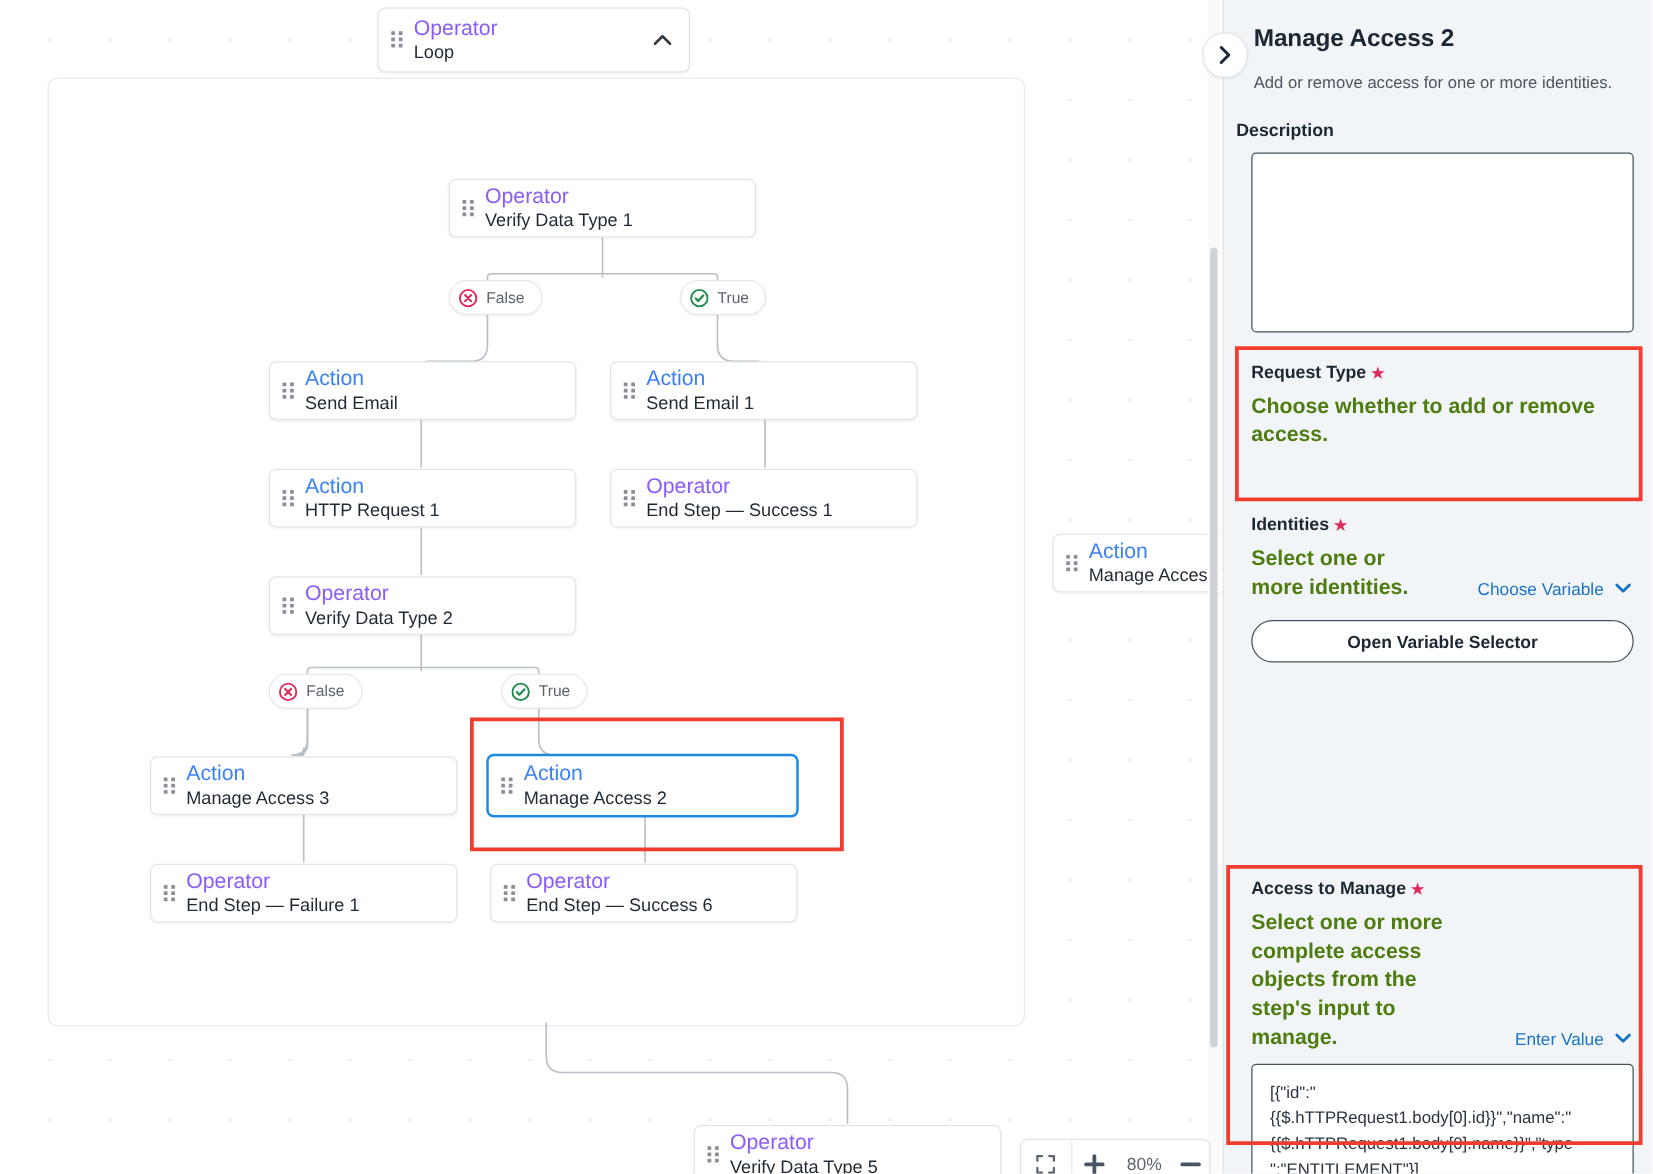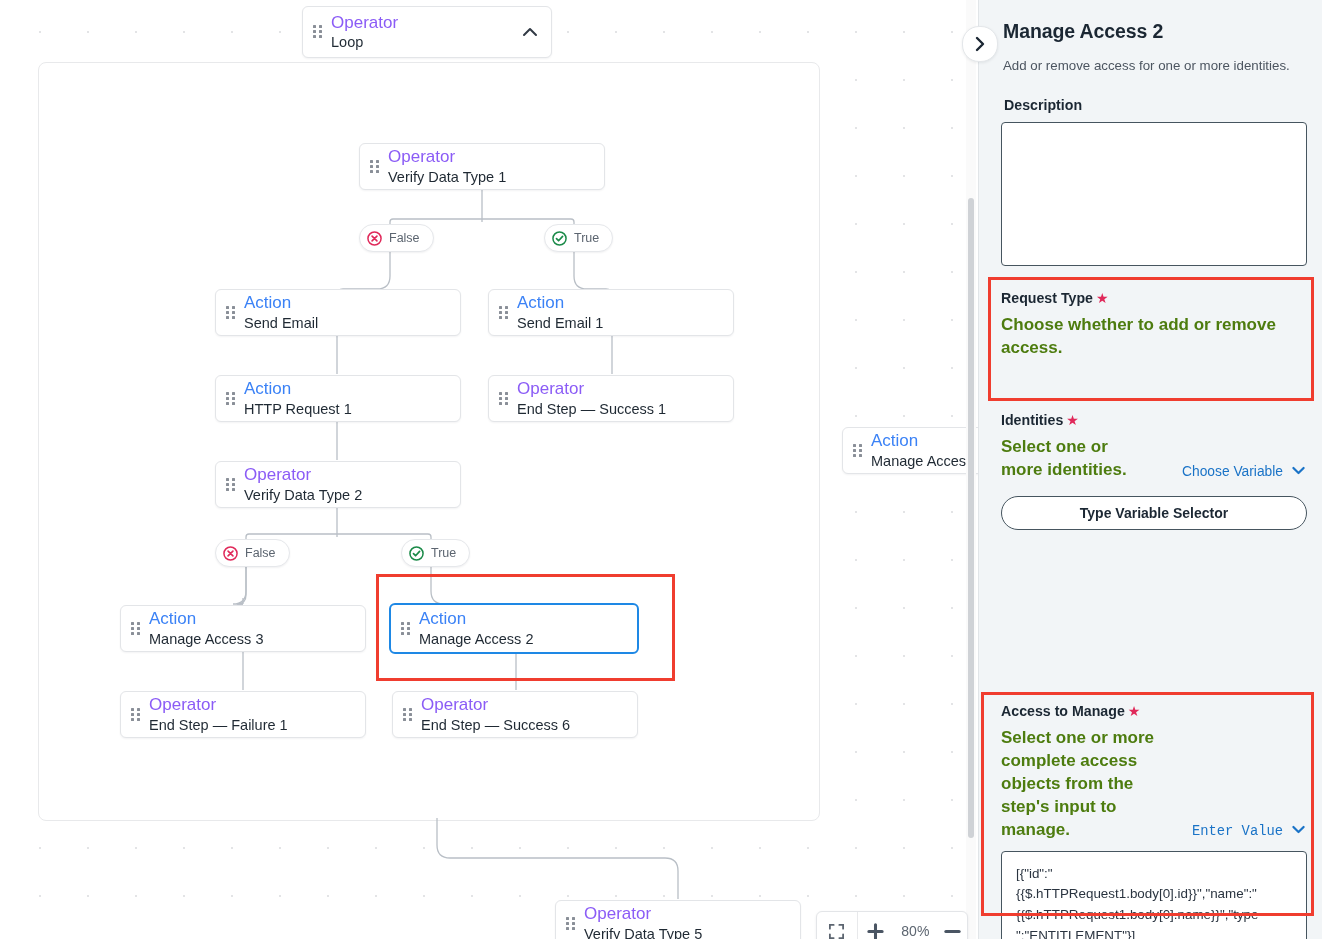--- a/index.html
+++ b/index.html
@@ -483,21 +483,21 @@
     <div class="zb minus">
       <svg width="19" height="19" viewBox="0 0 20 20">
           <path d="M3 10 L17 10" stroke="#4a5563" stroke-width="3.2" stroke-linecap="round"></path>
         </svg>
     </div>
   </div>
 
   <div id="panel">
     <div id="panel-inner">
 
-      <div class="abs sec-label" style="left:25px; top:97px;">Description</div>
+      <div class="abs sec-label" style="left:10px; top:97px;">Description</div>
       <div class="abs field-box" style="left:22px; top:122px; width:306px; height:144px;"></div>
 
       <div class="abs" style="left:22px; top:290px; width:306px;">
         <div style="display:flex; align-items:center;">
           <span class="sec-label">Request Type</span>
           <span class="req-star">★</span>
         </div>
         <div class="sec-help" style="margin-top:8px;">Choose whether to add or remove access.</div>
       </div>
 
@@ -511,32 +511,32 @@
           <div class="linkrow" style="margin-left:auto;">
             <span>Choose Variable</span>
             <span class="caret">
               <svg width="17" height="17" viewBox="0 0 20 20">
                   <path d="M4 7 L10 13 L16 7" fill="none" stroke="#1a73c7" stroke-width="2.6" stroke-linecap="round" stroke-linejoin="round"></path>
                 </svg>
             </span>
           </div>
         </div>
         <div class="pill-btn" style="margin-top:14px; height:34px;">
-          <span>Type Variable Selector</span>
+          <span>Open Variable Selector</span>
         </div>
       </div>
 
       <div class="abs" style="left:22px; top:703px; width:306px;">
         <div style="display:flex; align-items:center;">
           <span class="sec-label">Access to Manage</span>
           <span class="req-star">★</span>
         </div>
         <div style="display:flex; align-items:flex-end; margin-top:8px;">
           <div class="sec-help" style="width:180px;">Select one or more complete access objects from the step's input to manage.</div>
-          <div class="linkrow" style="margin-left:auto;font-family:Liberation Mono, monospace;">
+          <div class="linkrow" style="margin-left:auto;">
             <span>Enter Value</span>
             <span class="caret">
               <svg width="17" height="17" viewBox="0 0 20 20">
                   <path d="M4 7 L10 13 L16 7" fill="none" stroke="#1a73c7" stroke-width="2.6" stroke-linecap="round" stroke-linejoin="round"></path>
                 </svg>
             </span>
           </div>
         </div>
         <div class="field-box" style="margin-top:9px; height:130px; padding:12px 14px;">
           <div class="value-text">[{"id":"

